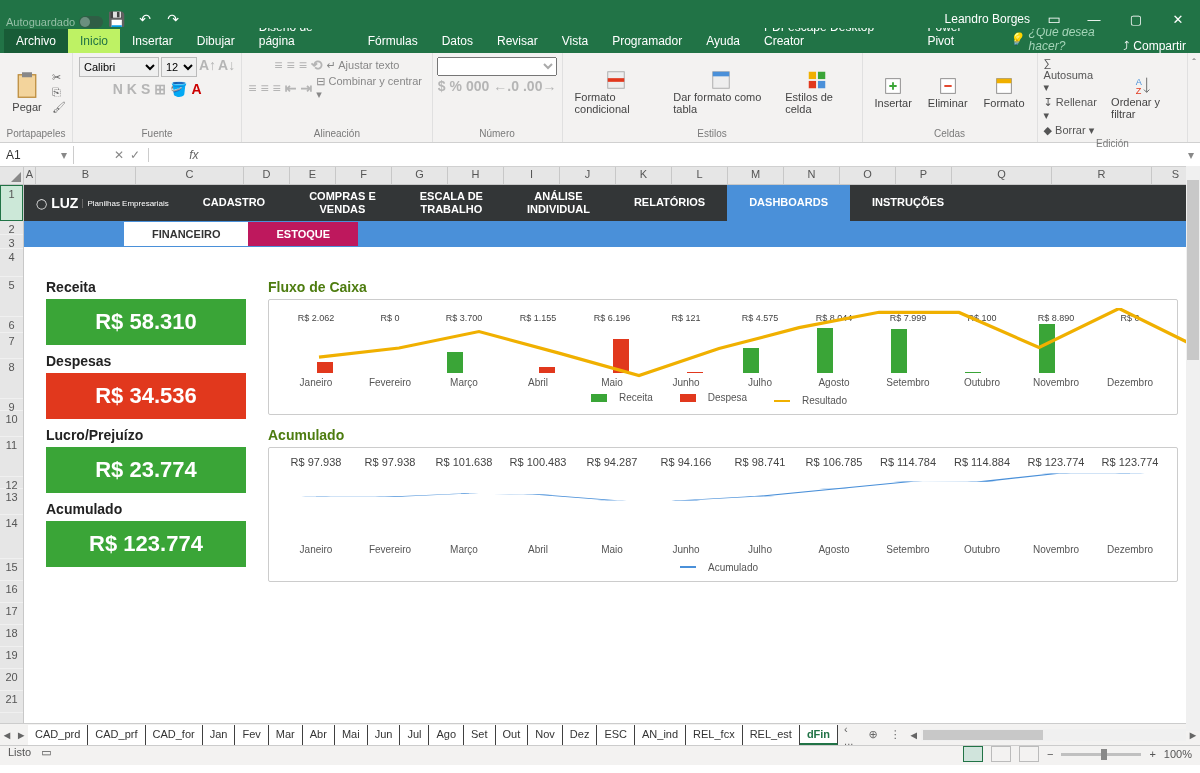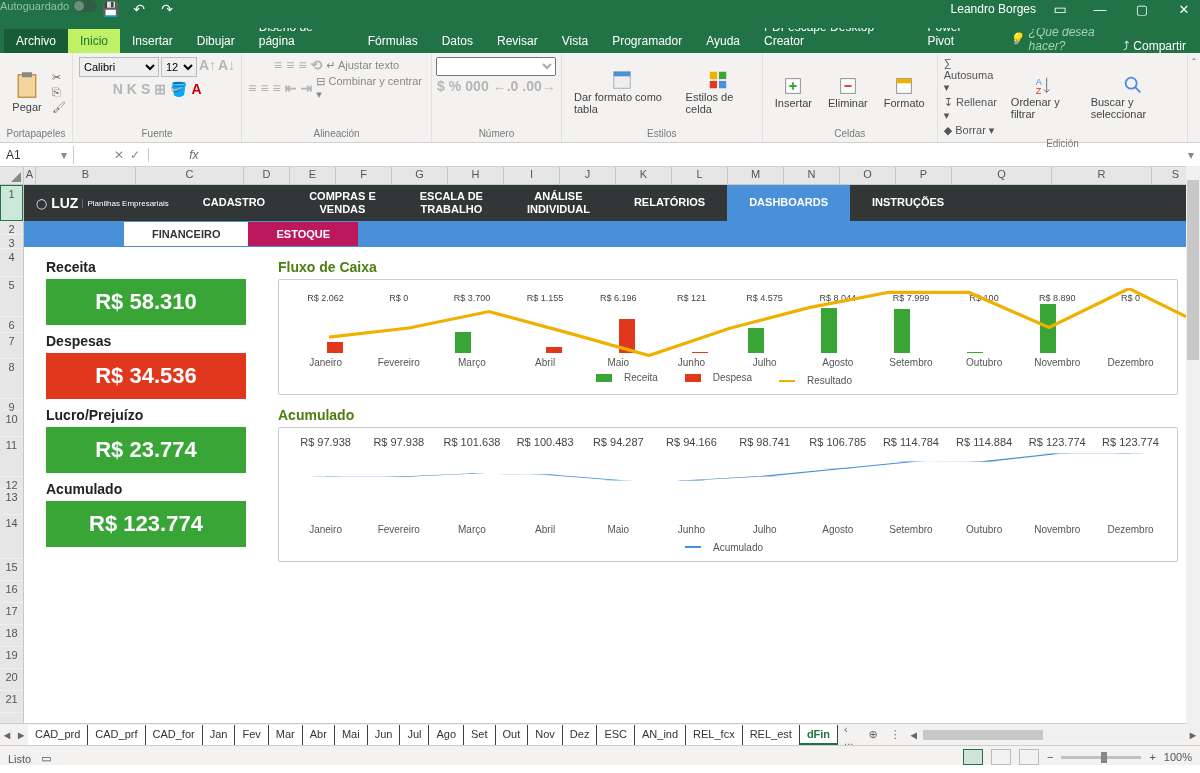--- a/index.html
+++ b/index.html
@@ -1,19 +1,19 @@
 <!DOCTYPE html>
 <html><head>
 <meta charset="utf-8">
 <style>
 * { box-sizing: border-box; margin: 0; padding: 0; font-family: 'Segoe UI', Tahoma, sans-serif; }
 body { background: #fff; width: 1200px; height: 773px; overflow: hidden; font-size: 11px; color: #333; }
 
 
-.titlebar { background: #217346; height: 28px; display: flex; align-items: flex-start; color: #fff; padding: 0 0; position: relative; }
+.titlebar { background: #217346; height: 28px; display: flex; align-items: flex-end; color: #fff; padding: 0 6px; position: relative; }
 .titlebar .autosave { font-size: 11px; color: #95bfa6; display: flex; align-items: center; gap: 4px; }
 .toggle { width: 24px; height: 12px; background: #2f5e45; border-radius: 8px; display: inline-flex; align-items: center; padding: 1px; }
 .toggle .knob { width: 10px; height: 10px; background: #6b8f7e; border-radius: 50%; }
 .tb-icon { width: 18px; height: 18px; display: inline-flex; align-items: center; justify-content: center; margin: 0 5px; color: #fff; font-size: 14px; }
 .titlebar .title { position: absolute; left: 50%; transform: translateX(-50%); font-size: 12px; color: #fff; }
 .titlebar .user { margin-left: auto; font-size: 12px; color: #fff; display: flex; align-items: center; gap: 10px; }
 .win-btn { width: 32px; text-align: center; font-size: 13px; }
 
 
 .menutabs { background: #217346; height: 25px; display: flex; align-items: flex-end; padding-left: 4px; color: #fff; font-size: 12px; }
@@ -66,21 +66,21 @@
 .sheetnav .snav { padding: 0 22px; text-align: center; height: 100%; display: flex; align-items: center; justify-content: center; line-height: 1.2; }
 .sheetnav .snav.two { flex-direction: column; justify-content: center; }
 .sheetnav .snav.active { background: #4a90d9; }
 
 
 .subnav { background: #4a90d9; height: 26px; display: flex; align-items: center; padding-left: 100px; gap: 0; }
 .subtab { background: #be185d; color: #fff; font-weight: bold; font-size: 11px; padding: 6px 28px; }
 .subtab.active { background: #fff; color: #333; }
 
 
-.dash { padding: 12px 22px 0 22px; display: flex; gap: 32px; justify-content: space-between; }
+.dash { padding: 32px 22px 0 22px; display: flex; gap: 22px; justify-content: space-between; }
 .kpis { width: 200px; display: flex; flex-direction: column; gap: 8px; }
 .kpi h3 { font-size: 14px; color: #222; margin-bottom: 4px; }
 .kpi .val { font-size: 22px; font-weight: bold; color: #fff; text-align: center; padding: 10px 0; }
 .kpi .green { background: #3aa537; }
 .kpi .red { background: #e1381d; }
 .charts { flex: 1; }
 .chart-title { font-size: 14px; font-weight: bold; color: #4d7c0f; margin-bottom: 4px; }
 .chart-box { border: 1px solid #ccc; border-radius: 2px; padding: 8px 10px; margin-bottom: 12px; }
 .fluxo-chart { height: 80px; display: flex; align-items: flex-end; gap: 0; position: relative; }
 .month-col { flex: 1; display: flex; flex-direction: column; align-items: center; position: relative; }
@@ -100,21 +100,21 @@
 .result-line { position: absolute; top: 0; left: 0; right: 0; pointer-events: none; }
 
 
 .sheettabs { height: 22px; background: #f3f2f1; border-top: 1px solid #ccc; display: flex; align-items: center; font-size: 11px; }
 .sheettabs .navbtn { width: 18px; text-align: center; color: #666; }
 .sheettabs .stab { padding: 3px 7px; border-right: 1px solid #404040; background: #fff; cursor: pointer; }
 .sheettabs .stab.active { border-bottom: 2px solid #217346; color: #217346; font-weight: bold; }
 .sheettabs .more { padding: 3px 6px; color: #666; }
 
 
-.statusbar { height: 20px; background: #f3f2f1; border-top: 1px solid #ccc; display: flex; align-items: flex-end; font-size: 11px; padding: 0 8px; color: #555; }
+.statusbar { height: 20px; background: #f3f2f1; border-top: 1px solid #ccc; display: flex; align-items: flex-start; font-size: 11px; padding: 0 8px; color: #555; }
 .statusbar .right { margin-left: auto; display: flex; align-items: center; gap: 8px; }
 .view-btn { width: 20px; height: 16px; border: 1px solid #bbb; display: inline-block; }
 .view-btn.active { background: #d0e4dc; border-color: #217346; }
 .zoom-slider { width: 80px; height: 3px; background: #c0c0c0; position: relative; }
 .zoom-slider .thumb { position: absolute; left: 50%; top: -4px; width: 6px; height: 11px; background: #888; }
 
 .scroll-v { position: absolute; right: 0; top: 166px; bottom: 42px; width: 14px; background: #f0f0f0; }
 .scroll-v .thumb { width: 12px; height: 180px; background: #c8c8c8; margin: 14px 1px; }
 </style>
 </head>
@@ -231,20 +231,27 @@
       </div>
     </div>
     <div class="label">Número</div>
   </div>
 
   <div class="ribbon-group">
     <div class="content">
       <div class="rbtn">
           <svg viewBox="0 0 24 24">
             <rect x="3" y="3" width="18" height="18" fill="#eee" stroke="#aaa"></rect>
+            <rect x="3" y="10" width="18" height="4" fill="#e1381d"></rect>
+          </svg>
+          <span>Formato condicional</span>
+        </div>
+      <div class="rbtn">
+          <svg viewBox="0 0 24 24">
+            <rect x="3" y="3" width="18" height="18" fill="#eee" stroke="#aaa"></rect>
             <rect x="3" y="3" width="18" height="5" fill="#4a90d9"></rect>
           </svg>
           <span>Dar formato como tabla</span>
         </div>
       <div class="rbtn">
           <svg viewBox="0 0 24 24">
             <rect x="3" y="3" width="8" height="8" fill="#f0b000"></rect>
             <rect x="13" y="3" width="8" height="8" fill="#3aa537"></rect>
             <rect x="3" y="13" width="8" height="8" fill="#e1381d"></rect>
             <rect x="13" y="13" width="8" height="8" fill="#4a90d9"></rect>
@@ -289,27 +296,20 @@
         <span>↧ <span>Rellenar</span> ▾</span>
         <span>◆ <span>Borrar</span> ▾</span>
       </div>
       <div class="rbtn">
           <svg viewBox="0 0 24 24">
             <text x="4" y="12" font-size="10" fill="#4a90d9">A</text>
             <text x="4" y="22" font-size="10" fill="#e1381d">Z</text>
             <path d="M16 4v16m-3-3l3 3 3-3" stroke="#666" fill="none"></path>
           </svg>
           <span>Ordenar y filtrar</span>
-        </div>
-      <div class="rbtn">
-          <svg viewBox="0 0 24 24">
-            <circle cx="10" cy="10" r="6" fill="none" stroke="#4a90d9" stroke-width="2"></circle>
-            <path d="M14 14l6 6" stroke="#4a90d9" stroke-width="2"></path>
-          </svg>
-          <span>Buscar y seleccionar</span>
         </div>
     </div>
     <div class="label">Edición</div>
   </div>
   <div style="flex:1;border:none;display:flex;align-items:flex-start;justify-content:flex-end;padding:4px">ˆ</div>
 </div>
 
 <div class="formulabar">
   <div class="namebox"><span>A1</span> <span style="float:right;color:#888">▾</span></div>
   <div class="fx-controls">

